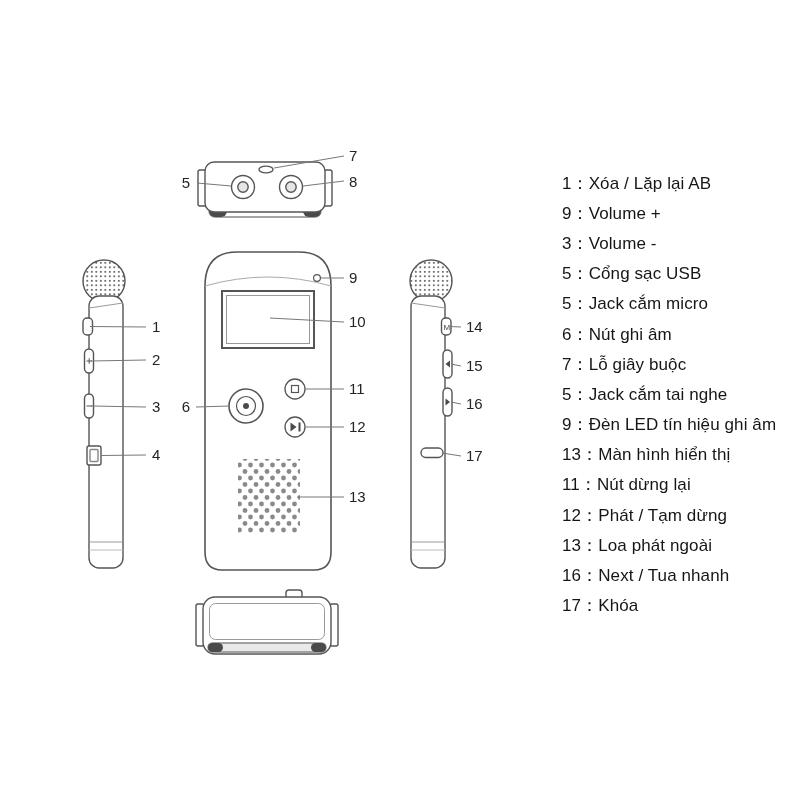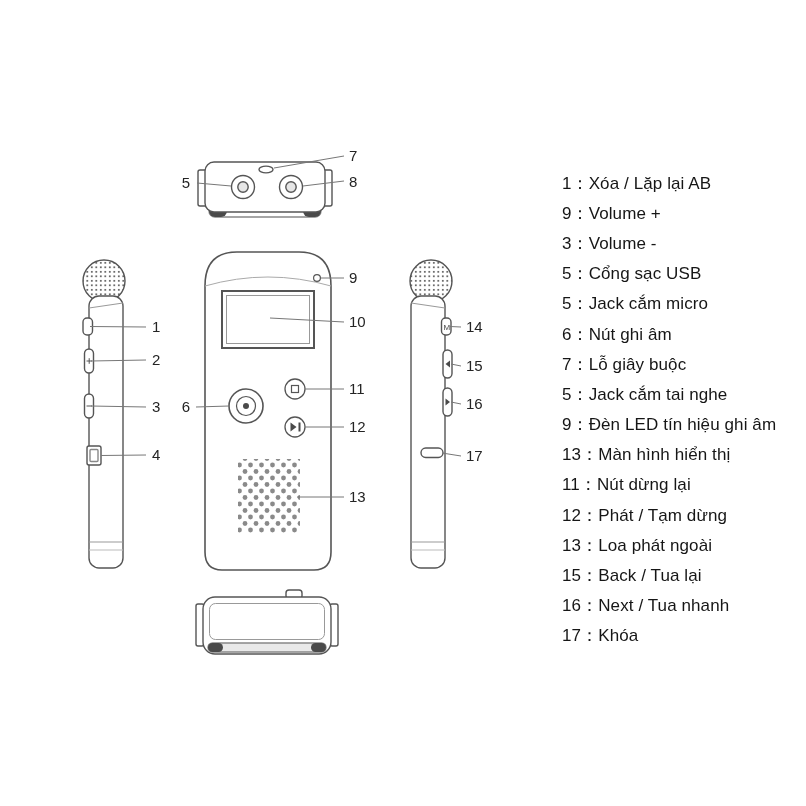--- a/index.html
+++ b/index.html
@@ -198,23 +198,20 @@
     <div class="legend-row">
         <span>11：Nút dừng lại</span>
       </div>
     <div class="legend-row">
         <span>12：Phát / Tạm dừng</span>
       </div>
     <div class="legend-row">
         <span>13：Loa phát ngoài</span>
       </div>
     <div class="legend-row">
-        <span>15：Back / Tua lại</span>
-      </div>
-    <div class="legend-row">
         <span>16：Next / Tua nhanh</span>
       </div>
     <div class="legend-row">
         <span>17：Khóa</span>
       </div>
   </div>
 
 </div>
 
 </body></html>

